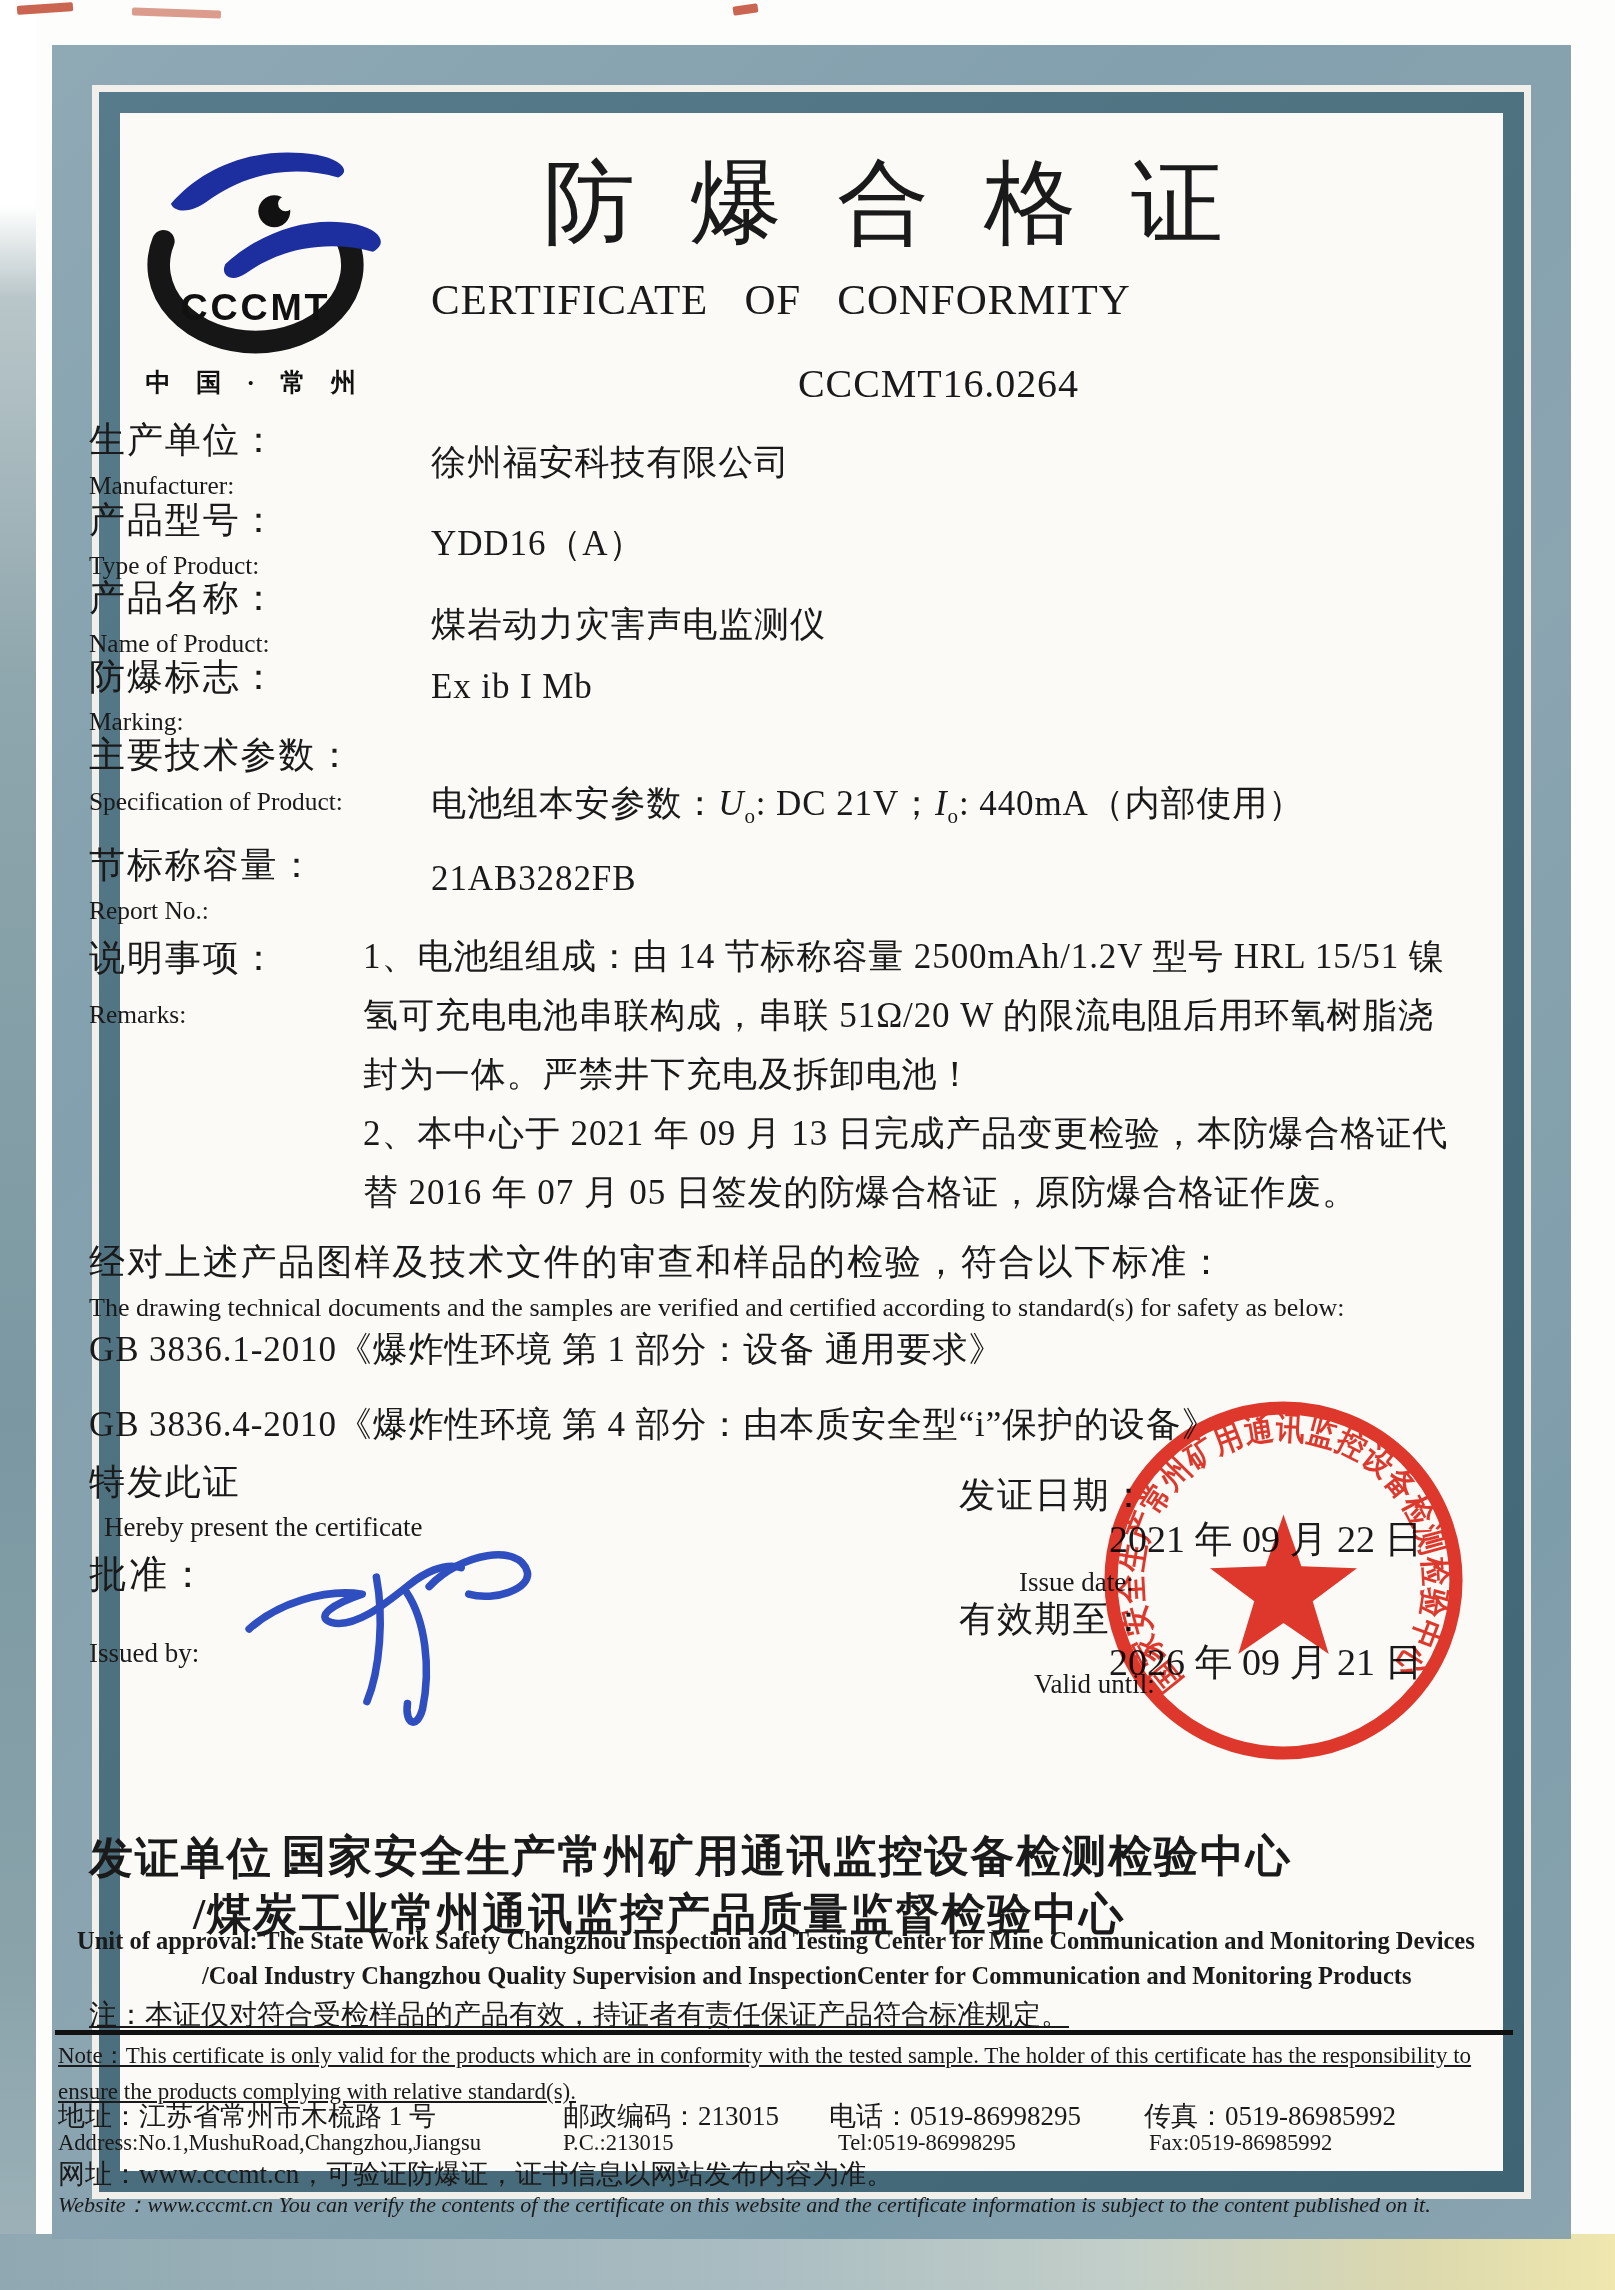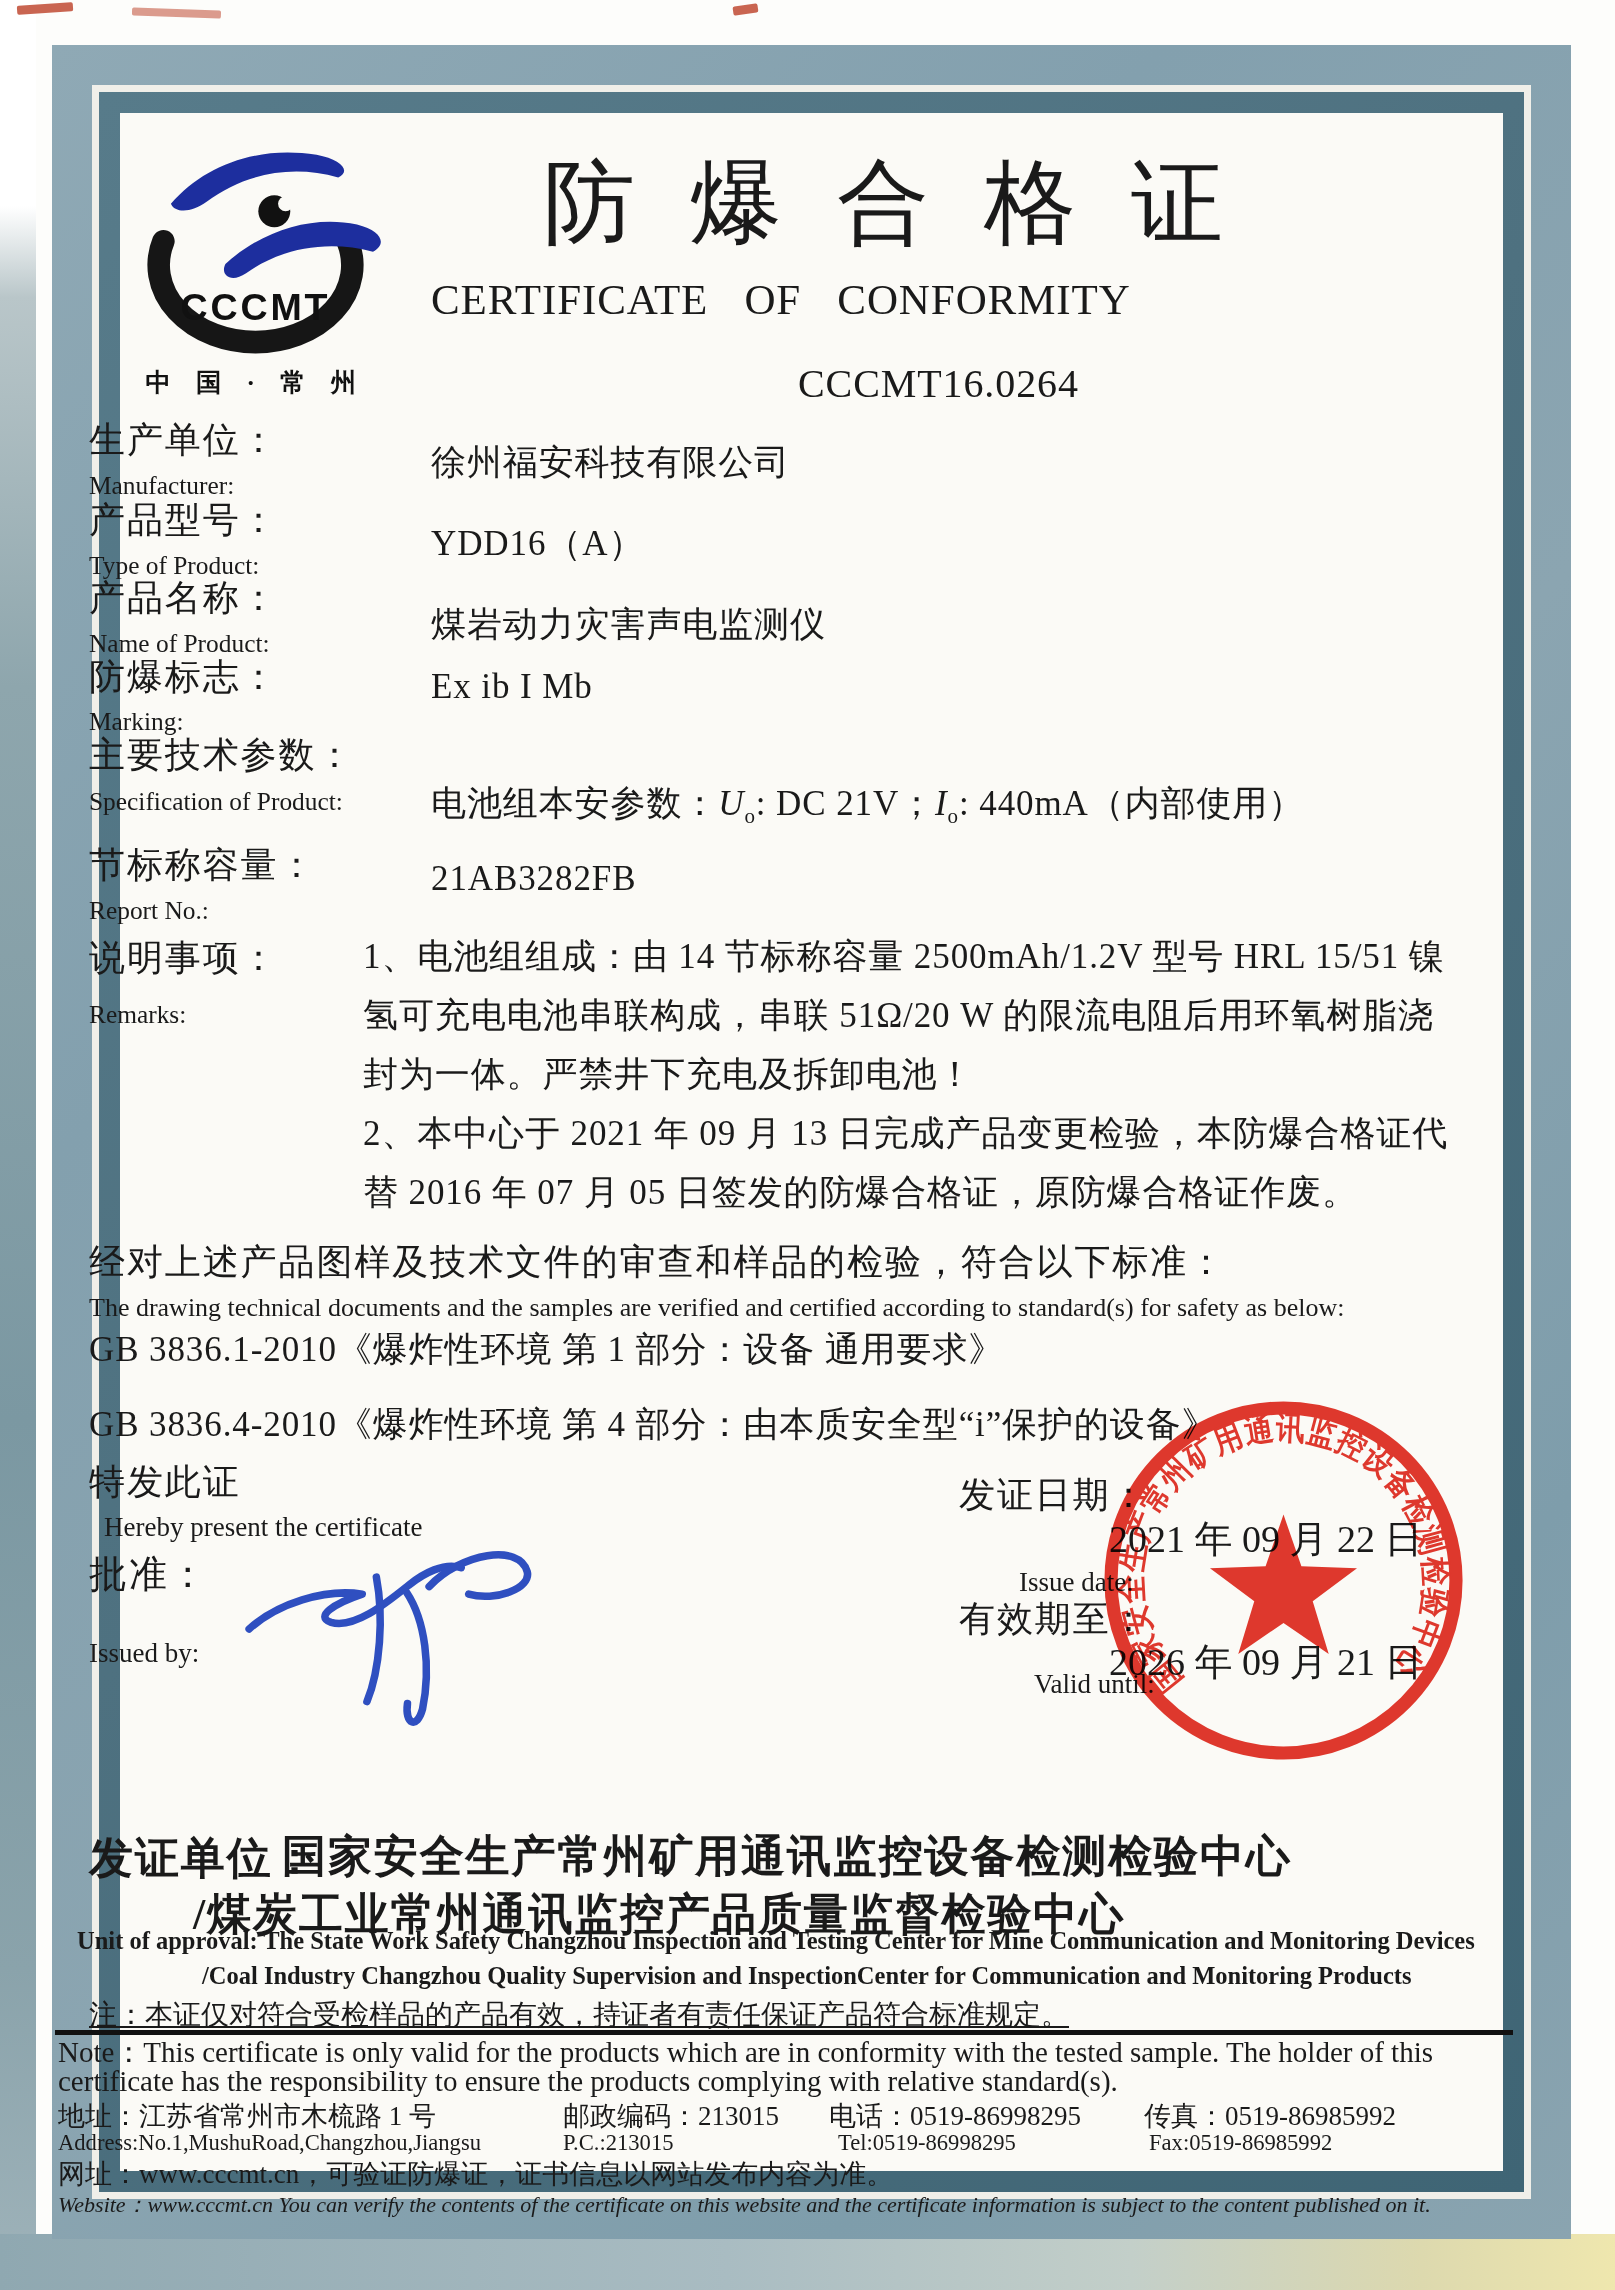--- a/index.html
+++ b/index.html
@@ -137,21 +137,21 @@
   </svg>
 
   <div class="abs unit-cn" style="left:89px;top:1829px;">发证单位：</div>
   <div class="abs unit-cn" style="left:282px;top:1827px;">国家安全生产常州矿用通讯监控设备检测检验中心</div>
   <div class="abs unit-cn" style="left:193px;top:1885px;">/煤炭工业常州通讯监控产品质量监督检验中心</div>
   <div class="abs unit-en" style="left:77px;top:1927px;"><span>Unit of approval: </span><span>The State Work Safety Changzhou Inspection and Testing Center for Mine Communication and Monitoring Devices</span></div>
   <div class="abs unit-en" style="left:202px;top:1962px;">/Coal Industry Changzhou Quality Supervision and InspectionCenter for Communication and Monitoring Products</div>
 
   <div class="abs foot underline" style="left:89px;top:1996px;font-size:28px;">注：本证仅对符合受检样品的产品有效，持证者有责任保证产品符合标准规定。</div>
   <div class="abs thick-rule" style="left:55px;top:2030px;width:1458px;"></div>
-  <div class="abs" style="left:58px;top:2038px;width:1445px;font-size:29px;line-height:29px;">Note：This certificate is only valid for the products which are in conformity with the tested sample. The holder of this certificate has the responsibility to ensure the products complying with relative standard(s).</div>
+  <div class="abs" style="left:58px;top:2038px;width:1445px;font-size:23px;line-height:36px;text-decoration:underline;">Note：This certificate is only valid for the products which are in conformity with the tested sample. The holder of this certificate has the responsibility to ensure the products complying with relative standard(s).</div>
 
   <div class="abs foot" style="left:58px;top:2098px;">地址：江苏省常州市木梳路 1 号</div>
   <div class="abs foot" style="left:563px;top:2098px;">邮政编码：213015</div>
   <div class="abs foot" style="left:829px;top:2098px;">电话：0519-86998295</div>
   <div class="abs foot" style="left:1144px;top:2098px;">传真：0519-86985992</div>
 
   <div class="abs foot-en" style="left:58px;top:2130px;">Address:No.1,MushuRoad,Changzhou,Jiangsu</div>
   <div class="abs foot-en" style="left:563px;top:2130px;">P.C.:213015</div>
   <div class="abs foot-en" style="left:838px;top:2130px;">Tel:0519-86998295</div>
   <div class="abs foot-en" style="left:1149px;top:2130px;">Fax:0519-86985992</div>

